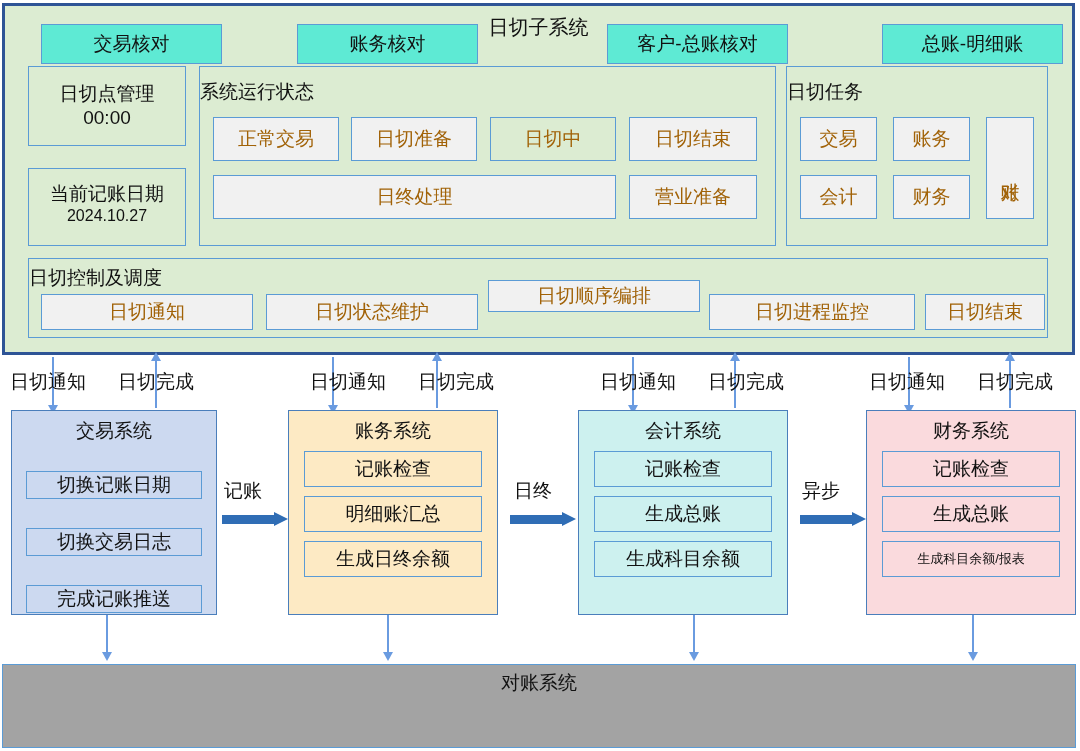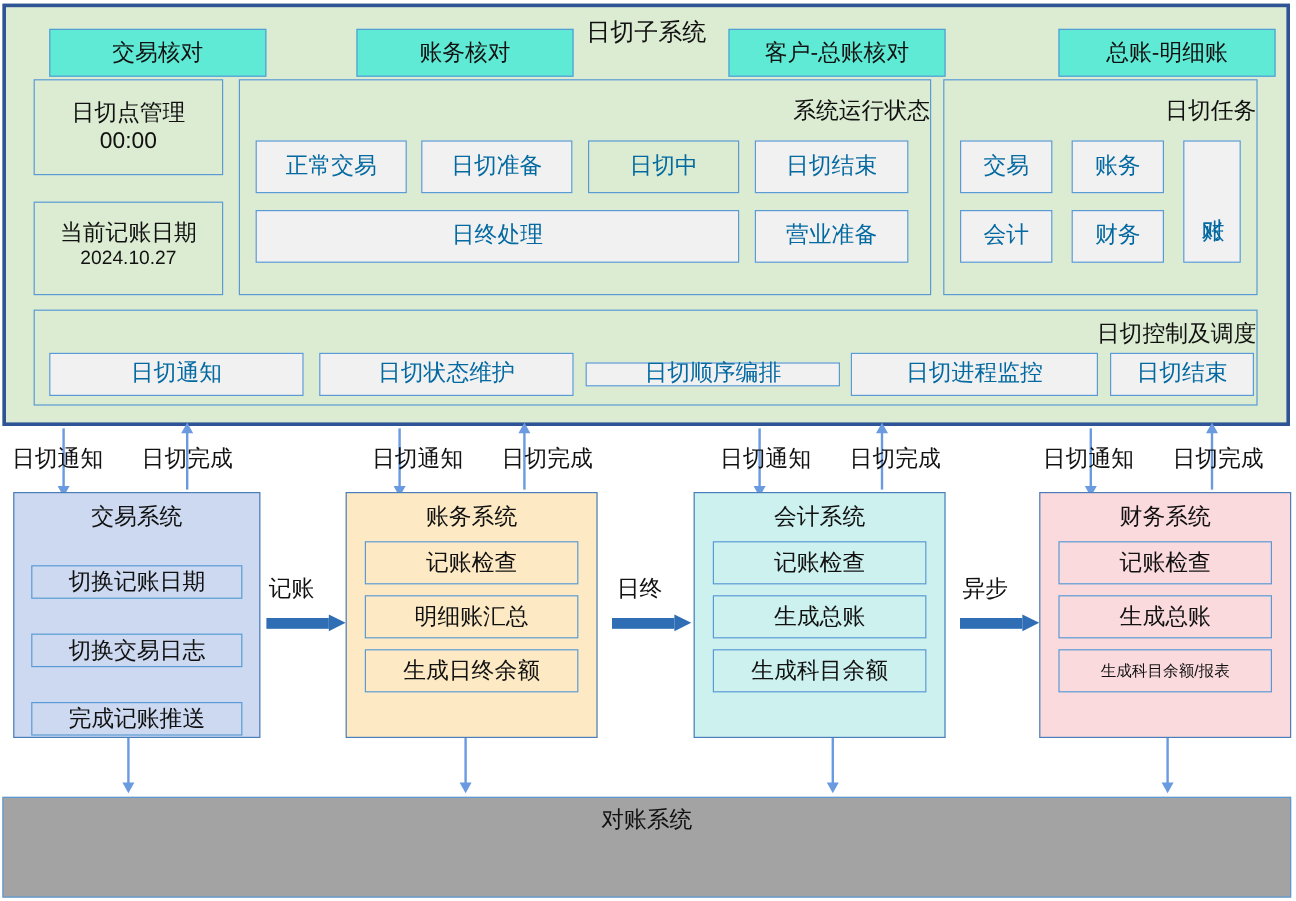--- a/index.html
+++ b/index.html
@@ -53,36 +53,36 @@
     position: absolute;
     box-sizing: border-box;
     background: #dcecd2;
     border: 1.5px solid #5b9bd5;
   }
 
   .panel-title {
     position: absolute;
     left: 0;
     right: 0;
-    text-align: right;
+    text-align: left;
     font-size: 19px;
     color: #111;
   }
 
   .cell {
     position: absolute;
     box-sizing: border-box;
     border: 1.5px solid #5b9bd5;
     background: #f1f1f1;
     display: flex;
     align-items: center;
     justify-content: center;
     text-align: center;
     font-size: 19px;
-    color: #0369a1;
+    color: #a16207;
     line-height: 1.22;
   }
   .cell.green { background: #dcecd2; }
   .cell.vert {
     writing-mode: vertical-rl;
     text-orientation: upright;
     letter-spacing: 1px;
     line-height: 1.05;
   }
 
@@ -243,21 +243,21 @@
   <div class="cell" style="left:893px; top:117px; width:77px; height:44px;">账务</div>
   <div class="cell" style="left:800px; top:175px; width:77px; height:44px;">会计</div>
   <div class="cell" style="left:893px; top:175px; width:77px; height:44px;">财务</div>
   <div class="cell vert" style="left:986px; top:117px; width:48px; height:102px;">对账</div>
 
   <div class="panel" style="left:28px; top:258px; width:1020px; height:80px;">
     <div class="panel-title" style="top:6px;">日切控制及调度</div>
   </div>
   <div class="cell" style="left:41px; top:294px; width:212px; height:36px;">日切通知</div>
   <div class="cell" style="left:266px; top:294px; width:212px; height:36px;">日切状态维护</div>
-  <div class="cell" style="left:488px; top:302px; width:212px; height:20px;">日切顺序编排</div>
+  <div class="cell" style="left:488px; top:280px; width:212px; height:32px;">日切顺序编排</div>
   <div class="cell" style="left:709px; top:294px; width:206px; height:36px;">日切进程监控</div>
   <div class="cell" style="left:925px; top:294px; width:120px; height:36px;">日切结束</div>
 
   <div class="vline" style="left:52px; top:357px; height:52px;"></div>
   <div class="arrowhead-down" style="left:48px; top:405px;"></div>
   <div class="vline" style="left:155px; top:358px; height:50px;"></div>
   <div class="arrowhead-up" style="left:151px; top:352px;"></div>
   <div class="flowlabel" style="left:10px; top:369px;">日切通知</div>
   <div class="flowlabel" style="left:118px; top:369px;">日切完成</div>
 

